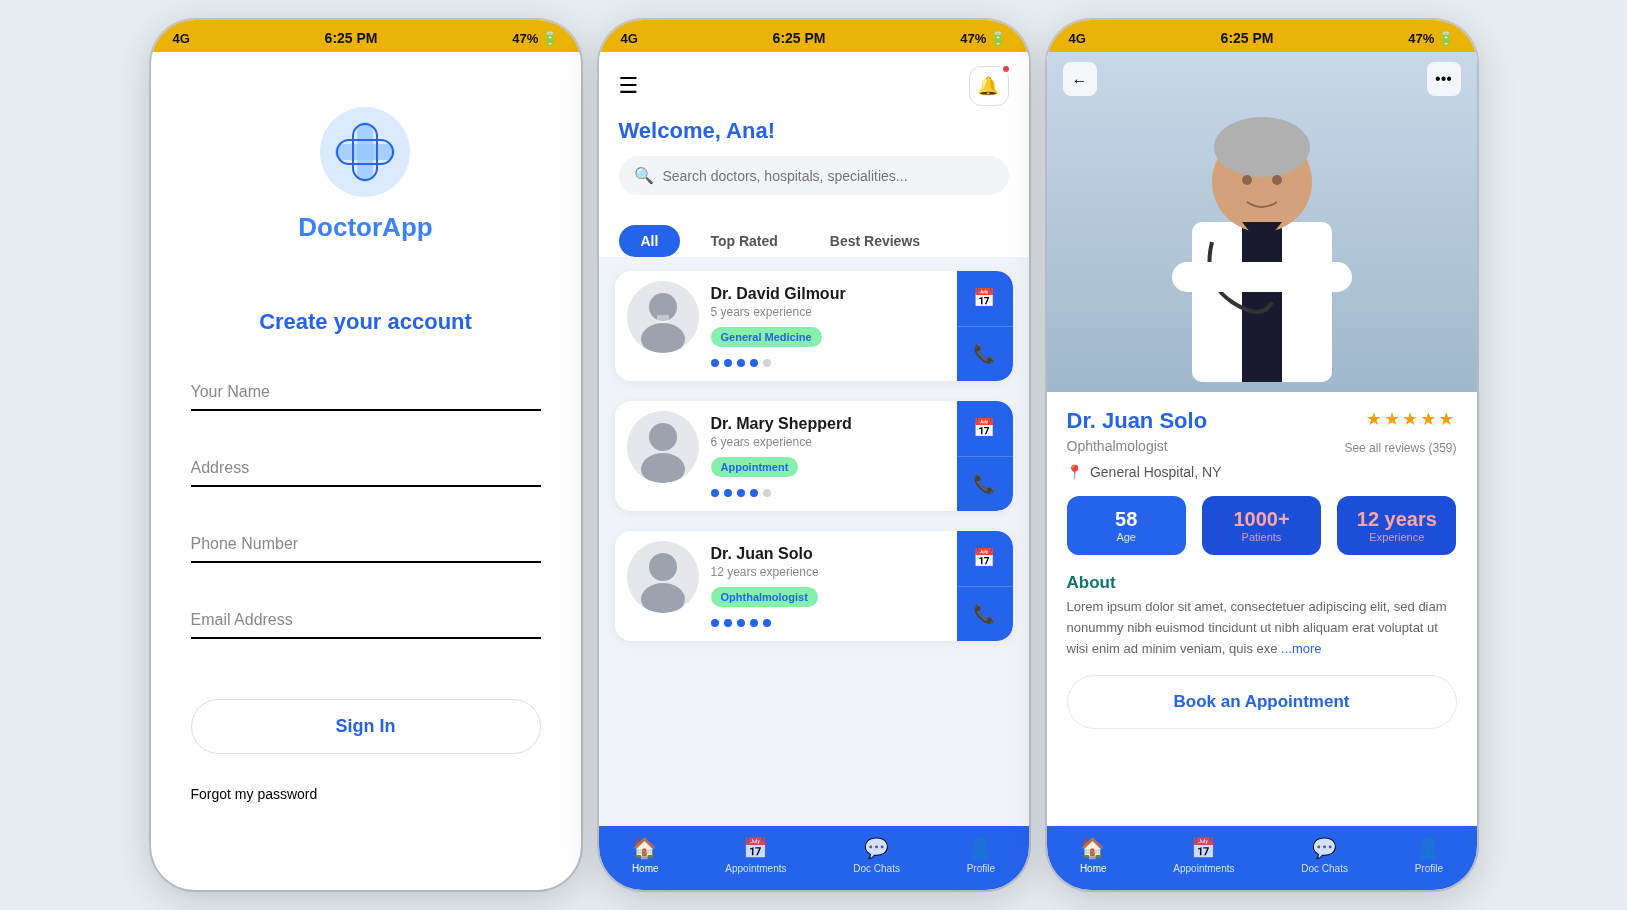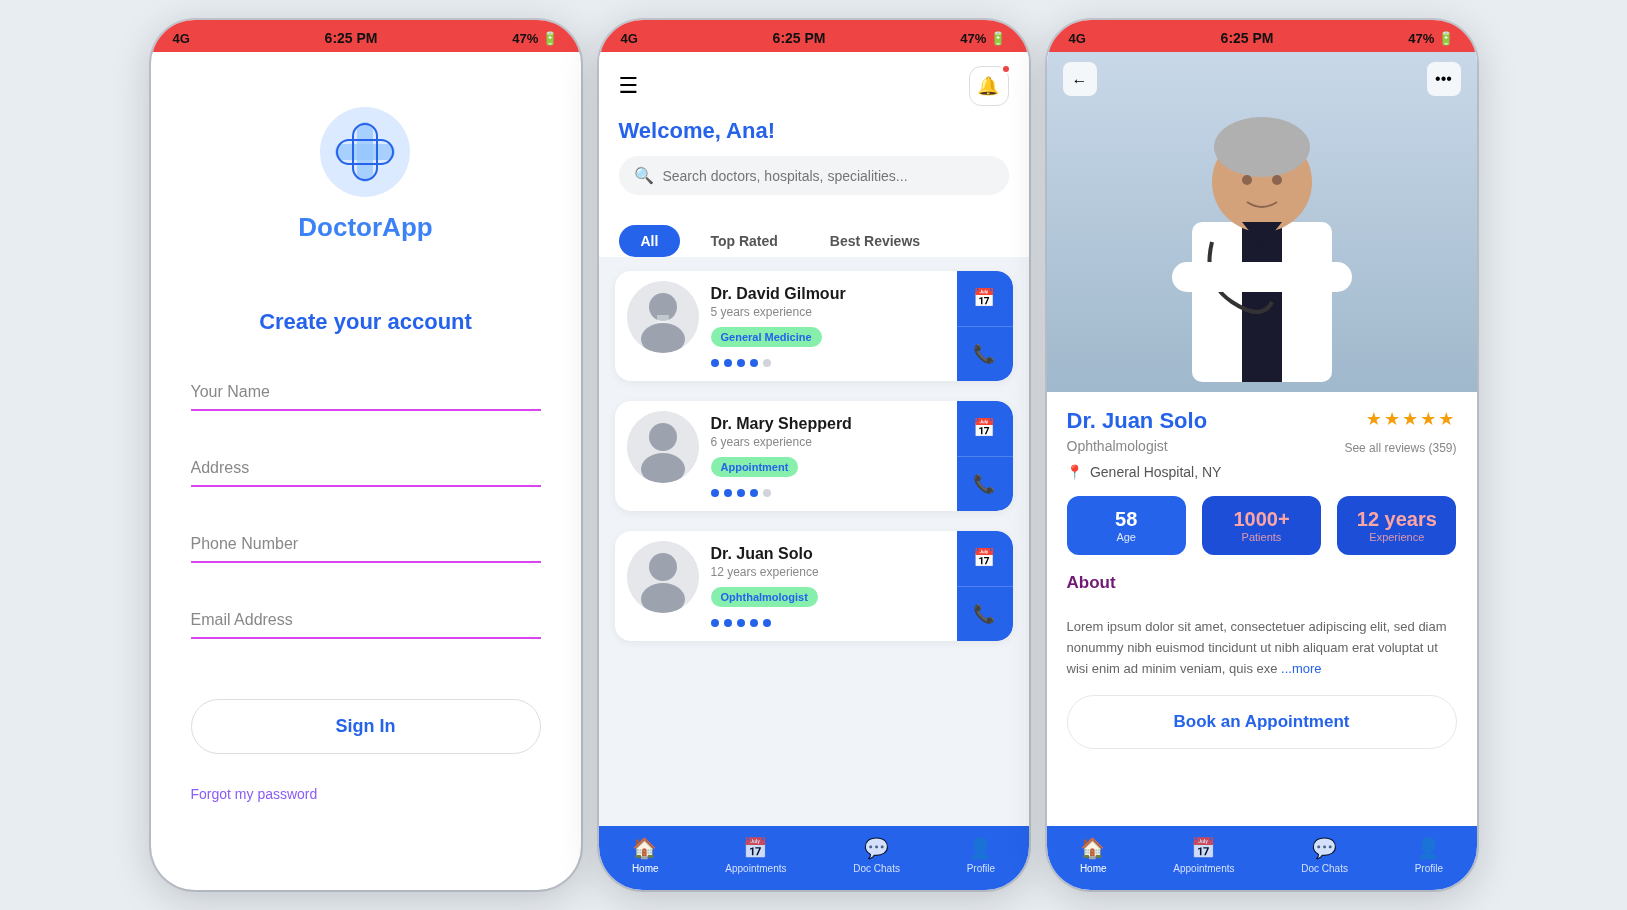--- a/index.html
+++ b/index.html
@@ -30,21 +30,21 @@
 
     
     .status-bar {
       display: flex;
       justify-content: space-between;
       align-items: center;
       padding: 10px 22px 6px 22px;
       font-size: 13px;
       font-weight: 600;
       color: #111;
-      background: #ef4444;
+      background: #eab308;
       flex-shrink: 0;
     }
     .status-bar .time { font-size: 14px; font-weight: 700; }
     .status-icons { display: flex; align-items: center; gap: 4px; }
 
     
     .screen {
       flex: 1;
       overflow: hidden;
       display: flex;
@@ -84,21 +84,21 @@
       margin: 40px 0 24px;
     }
 
     .form-field {
       width: 100%;
       margin-bottom: 24px;
     }
     .form-input {
       width: 100%;
       border: none;
-      border-bottom: 2px solid #d946ef;
+      border-bottom: 2px solid #000000;
       padding: 8px 0;
       font-size: 16px;
       color: #15803d;
       outline: none;
       background: transparent;
     }
     .form-input::placeholder { color: #888; }
 
     .sign-in-btn {
       width: 100%;
@@ -107,21 +107,21 @@
       border-radius: 30px;
       background: #fff;
       font-size: 18px;
       color: #2563eb;
       font-weight: 600;
       cursor: pointer;
       margin-top: 20px;
       margin-bottom: 16px;
     }
     .forgot-password {
-      color: #8b5cf6;
+      color: #000000;
       font-size: 14px;
       cursor: pointer;
       align-self: flex-start;
     }
 
     
     .list-screen {
       flex: 1;
       display: flex;
       flex-direction: column;
@@ -377,22 +377,22 @@
       text-align: center;
     }
     .stat-box.blue { background: #2563eb; color: #fff; }
     .stat-box.dark-blue { background: #1d4ed8; color: #fca5a5; }
     .stat-value { font-size: 20px; font-weight: 700; }
     .stat-label { font-size: 11px; opacity: 0.85; }
 
     .about-title {
       font-size: 17px;
       font-weight: 700;
-      color: #701a75;
-      margin-bottom: 24px;
+      color: #0f766e;
+      margin-bottom: 4px;
     }
     .about-text {
       font-size: 13px;
       color: #666;
       line-height: 1.6;
     }
     .more-link { color: #2563eb; font-size: 13px; cursor: pointer; }
 
     .book-btn {
       width: 100%;

